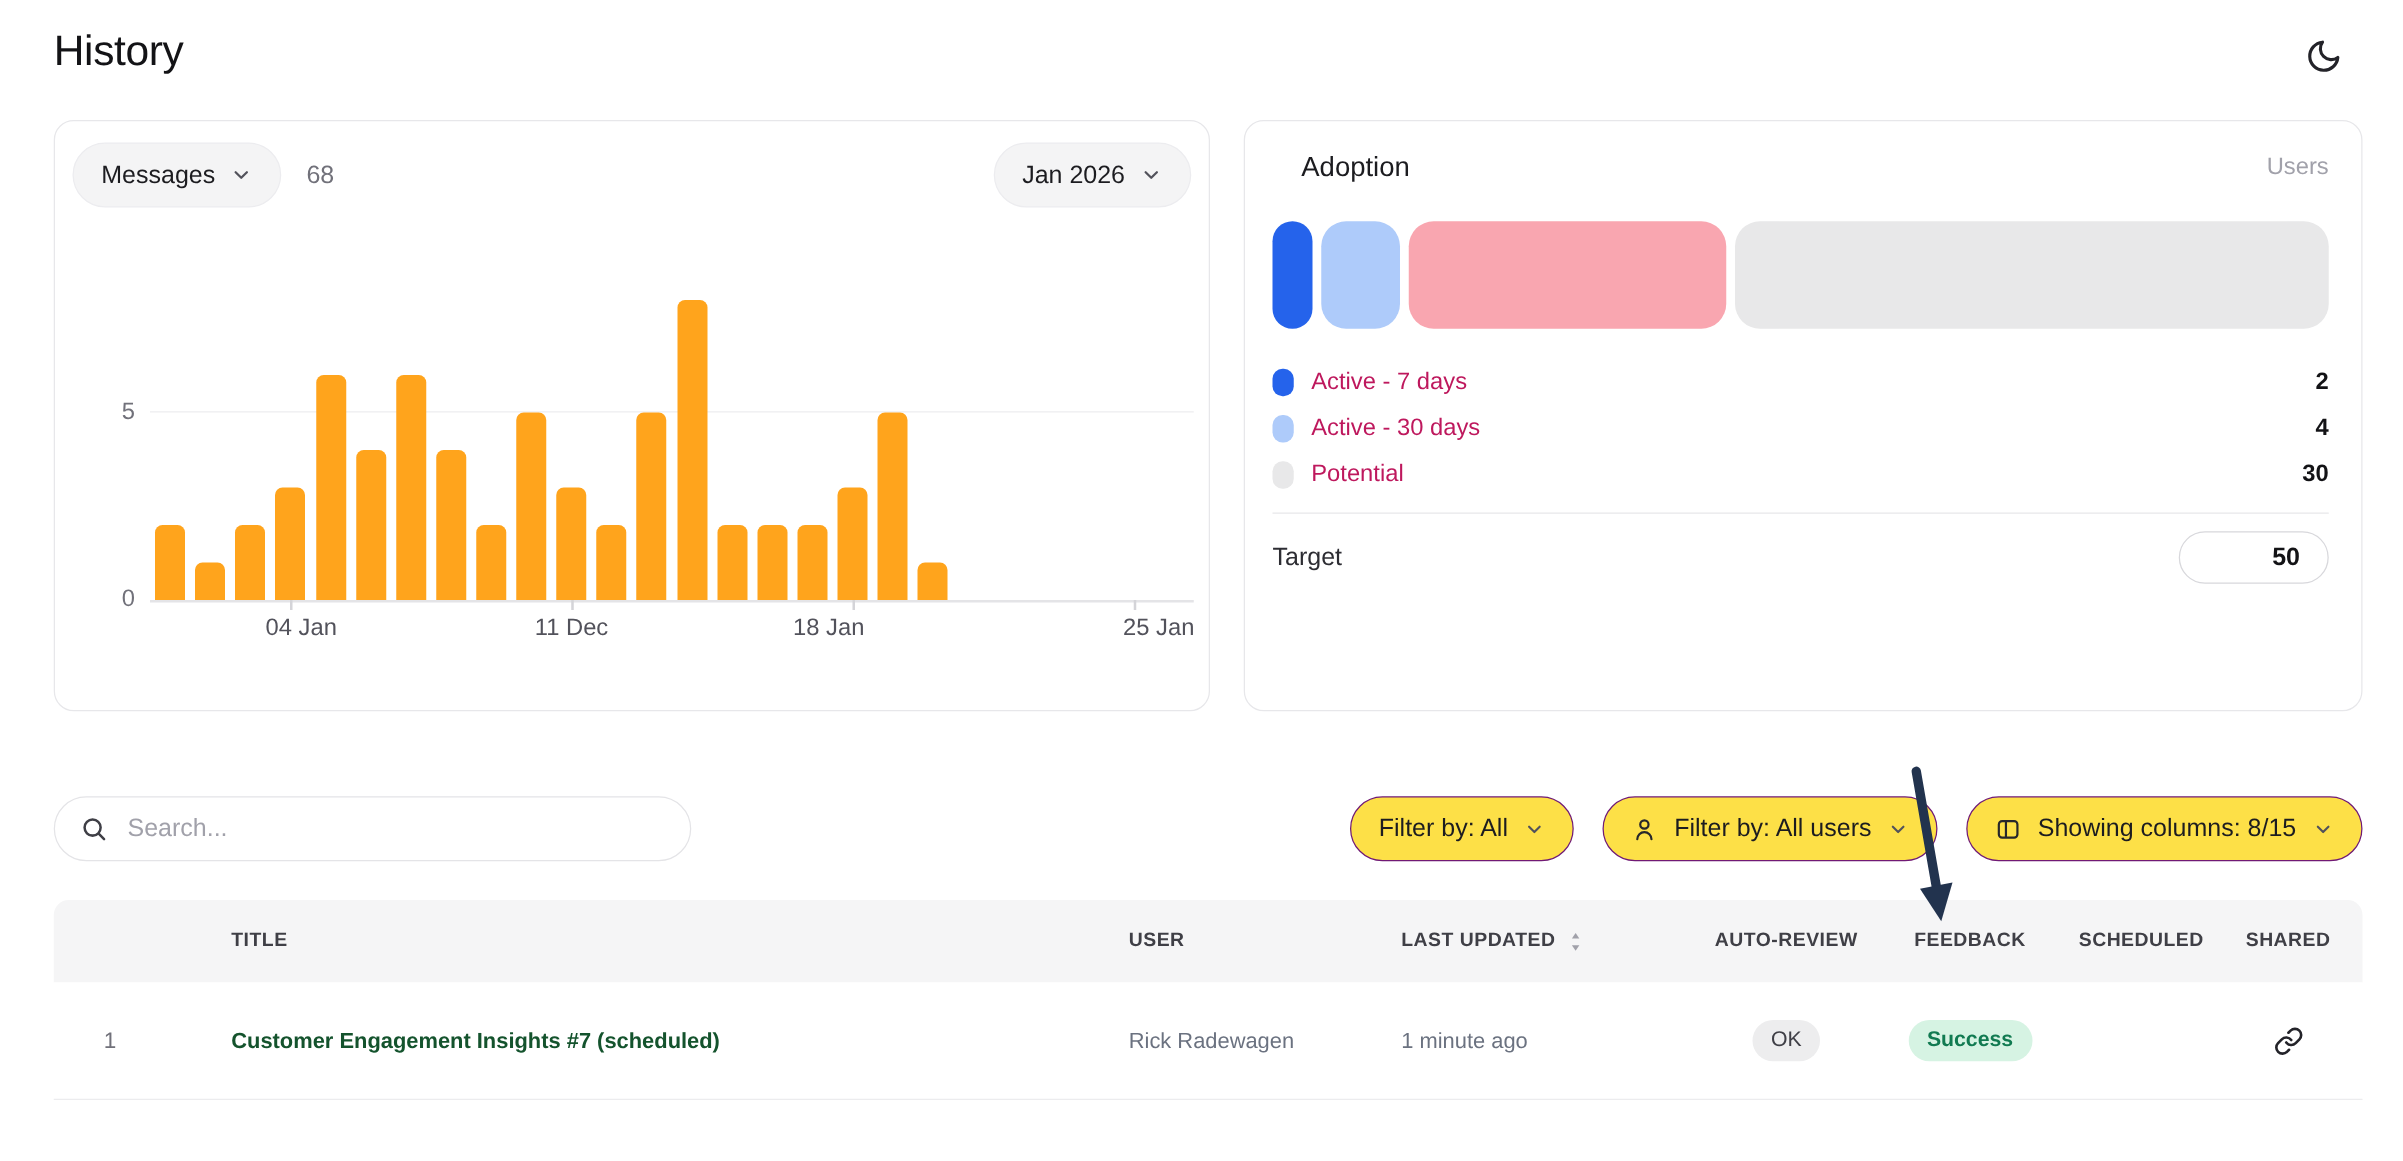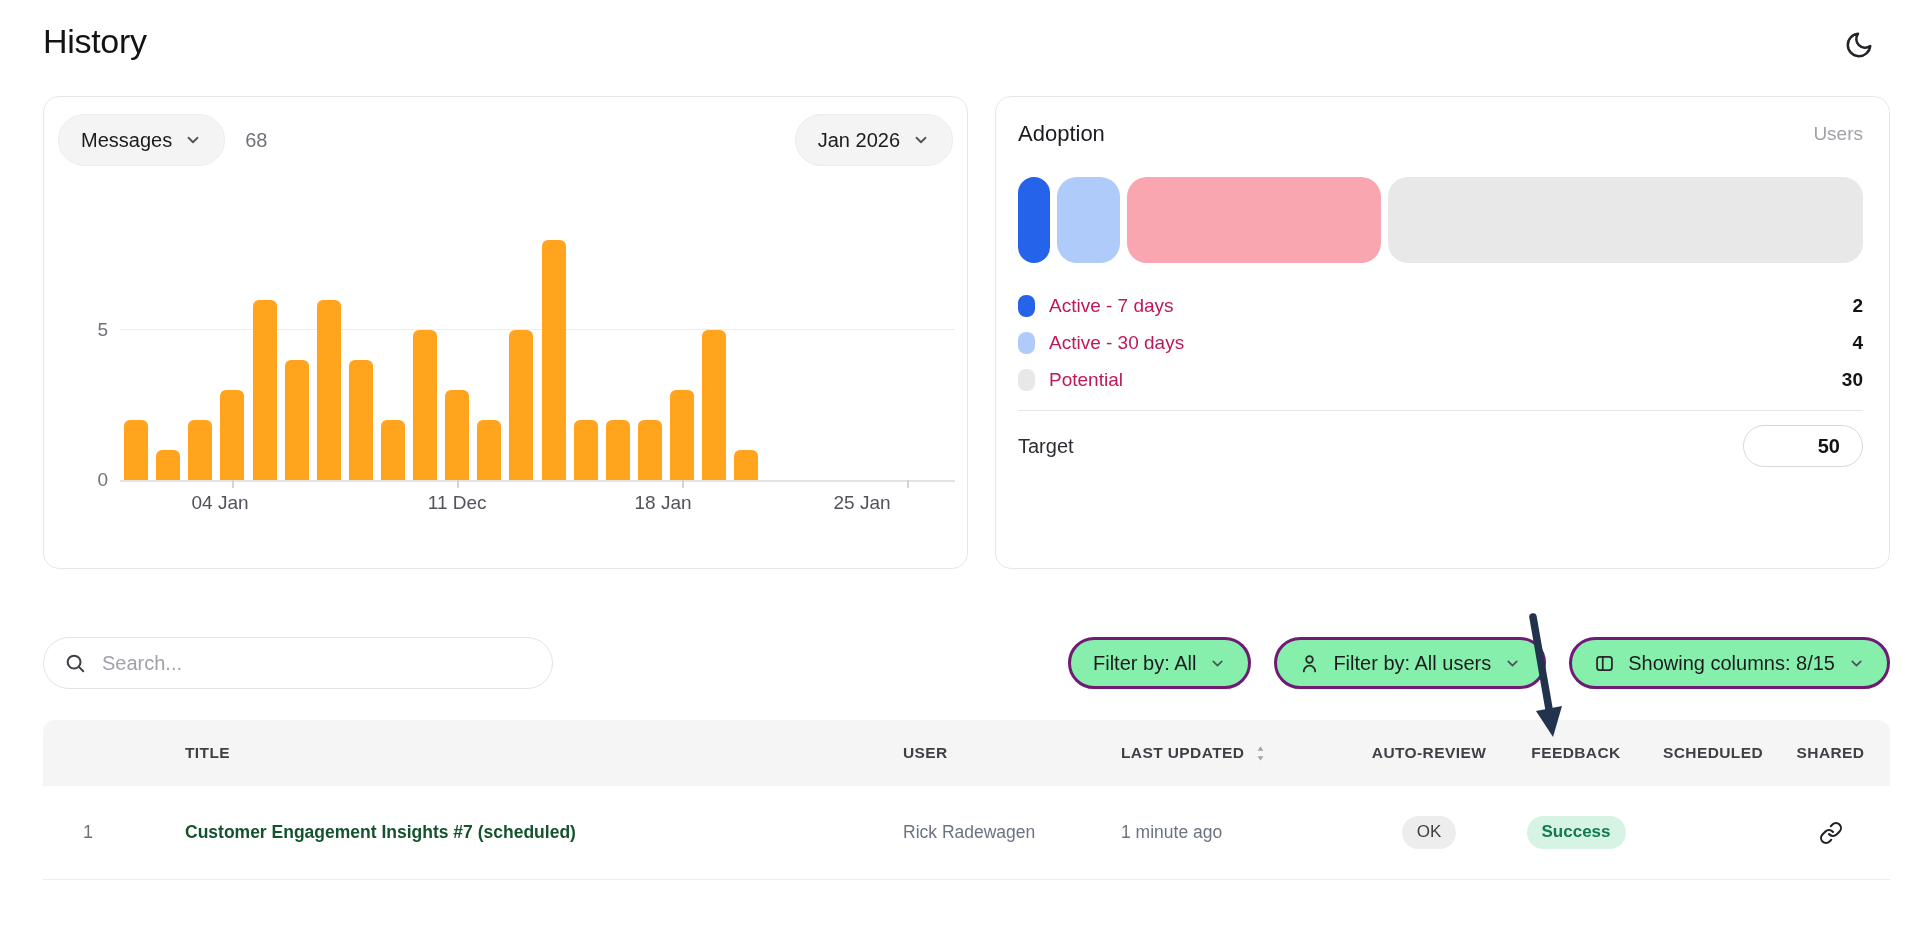--- a/index.html
+++ b/index.html
@@ -35,21 +35,21 @@
   
   .chart-wrap { position:relative; margin:16px 0 0 62px; }
   .plot { position:relative; height:300px; width:835px; border-bottom:2px solid #e4e4e7; }
   .gridline { position:absolute; left:0; right:0; height:1px; background:#ededf0; }
   .bar { position:absolute; bottom:0; width:24px; border-radius:6px 6px 0 0; background:var(--bar-orange,#ffa41c); }
   .y-tick-label { position:absolute; left:-46px; width:34px; text-align:right; font-size:19px; color:#71717a; }
   .x-tick-mark { position:absolute; top:100%; width:2px; height:8px; background:#d4d4d8; }
   .x-tick-label { position:absolute; top:calc(100% + 12px); width:120px; margin-left:-60px; text-align:center; font-size:19px; color:#52525b; }
 
   
-  .adoption-head { display:flex; justify-content:space-between; align-items:center; }
+  .adoption-head { display:flex; justify-content:space-between; align-items:center;margin-left:23px; }
   .adoption-title { font-size:22px; font-weight:500; margin:0; color:#1c1c20; }
   .adoption-unit { font-size:19px; color:#a1a1aa; }
   .stacked-bar { display:flex; gap:7px; height:86px; margin-top:30px; }
   .segment { border-radius:20px; min-width:14px; }
   .legend { margin-top:24px; }
   .legend-row { display:flex; align-items:center; height:37px; gap:14px; }
   .swatch { width:17px; height:22px; border-radius:8px; flex:none; }
   .legend-label { font-size:19px; color:#be185d; }
   .legend-value { margin-left:auto; font-size:19px; font-weight:600; color:#131316; }
   .divider { height:1px; background:#e7e7ea; margin-top:12px; }
@@ -64,21 +64,21 @@
   
   .toolbar { display:flex; align-items:center; margin:68px 32px 0 43px; }
   .search-box {
     display:flex; align-items:center; gap:14px; width:510px; height:52px;
     border:1px solid #e4e4e7; border-radius:999px; padding:0 20px; color:#3f3f46; background:#fff;
   }
   .search-box input { border:none; outline:none; font-size:20px; flex:1; color:#18181b; background:transparent; font-family:inherit; }
   .search-box input::placeholder { color:#a1a1aa; }
   .filters { margin-left:auto; display:flex; gap:23px; }
   .filter-btn {
-    display:flex; align-items:center; gap:13px; height:52px; border:3px solid #701a75; background:#86efac;
+    display:flex; align-items:center; gap:13px; height:52px; border:1px solid #701a75; background:#fde047;
     border-radius:999px; padding:0 22px; font-size:20px; color:#1c1c20; cursor:pointer; font-family:inherit;
   }
   .filter-btn .icon { color:#27272a; }
 
   
   .table { margin:31px 32px 0 43px; }
   .thead, .trow { display:grid; grid-template-columns:90px 770px 218px 240px 136px 158px 116px 1fr; align-items:center; }
   .thead { height:66px; background:#f5f5f6; border-radius:12px 12px 0 0; }
   .th { font-size:15.5px; font-weight:700; color:#3f3f46; letter-spacing:0.4px; }
   .th-flex { display:flex; align-items:center; gap:10px; }
@@ -154,27 +154,27 @@
           <div class="bar" style="left: 357.327px; height: 60px;"></div>
           <div class="bar" style="left: 389.442px; height: 150px;"></div>
           <div class="bar" style="left: 421.558px; height: 240px;"></div>
           <div class="bar" style="left: 453.673px; height: 60px;"></div>
           <div class="bar" style="left: 485.788px; height: 60px;"></div>
           <div class="bar" style="left: 517.904px; height: 60px;"></div>
           <div class="bar" style="left: 550.019px; height: 90px;"></div>
           <div class="bar" style="left: 582.135px; height: 150px;"></div>
           <div class="bar" style="left: 614.25px; height: 30px;"></div>
           <div class="x-tick-mark" style="left: 112.404px;"></div>
-          <div class="x-tick-label" style="left: 100px;">04 Jan</div>
+          <div class="x-tick-label" style="left: 121px;">04 Jan</div>
           <div class="x-tick-mark" style="left: 337.212px;"></div>
           <div class="x-tick-label" style="left: 337.212px;">11 Dec</div>
           <div class="x-tick-mark" style="left: 562.019px;"></div>
           <div class="x-tick-label" style="left: 543px;">18 Jan</div>
           <div class="x-tick-mark" style="left: 786.827px;"></div>
-          <div class="x-tick-label" style="left: 742px;">25 Jan</div>
+          <div class="x-tick-label" style="left: 807px;">25 Jan</div>
         </div>
     </div>
   </section>
 
   <section class="card card-adoption">
     <div class="adoption-head">
       <h2 class="adoption-title">Adoption</h2>
       <span class="adoption-unit">Users</span>
     </div>
     <div class="stacked-bar">

